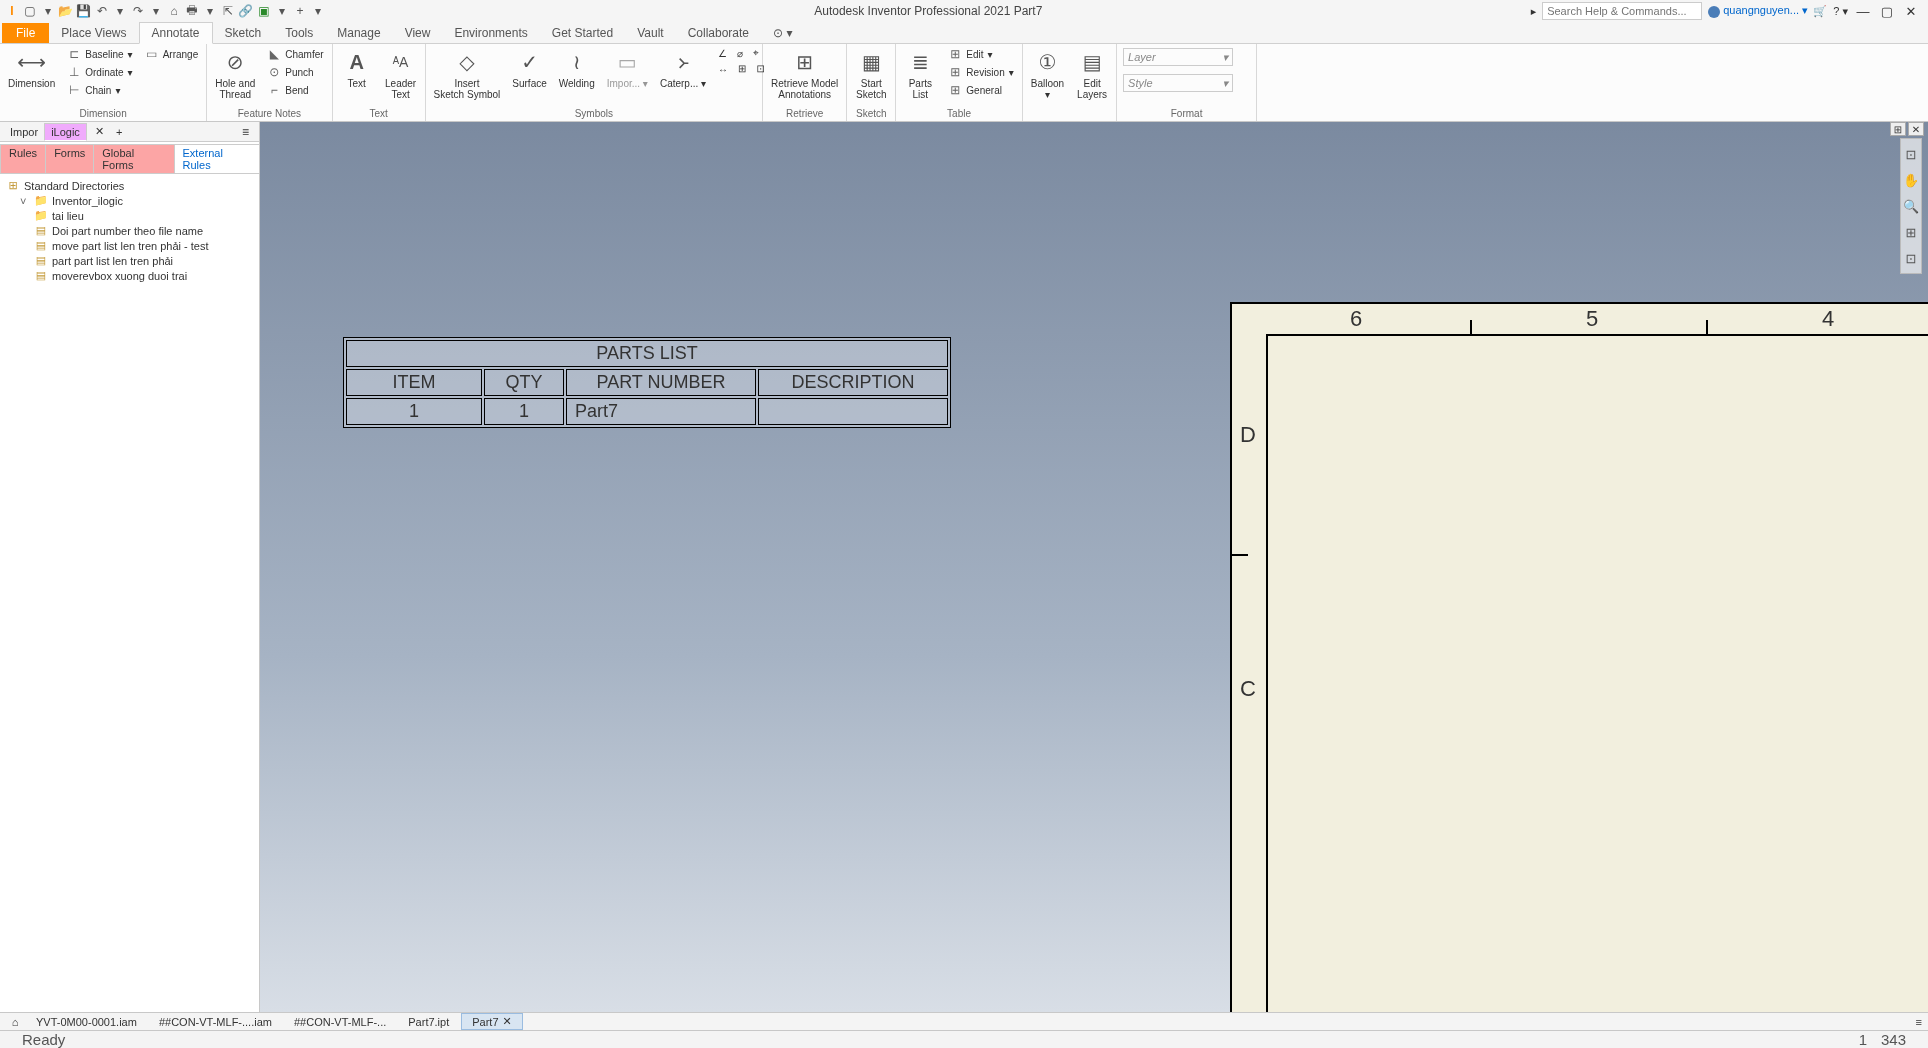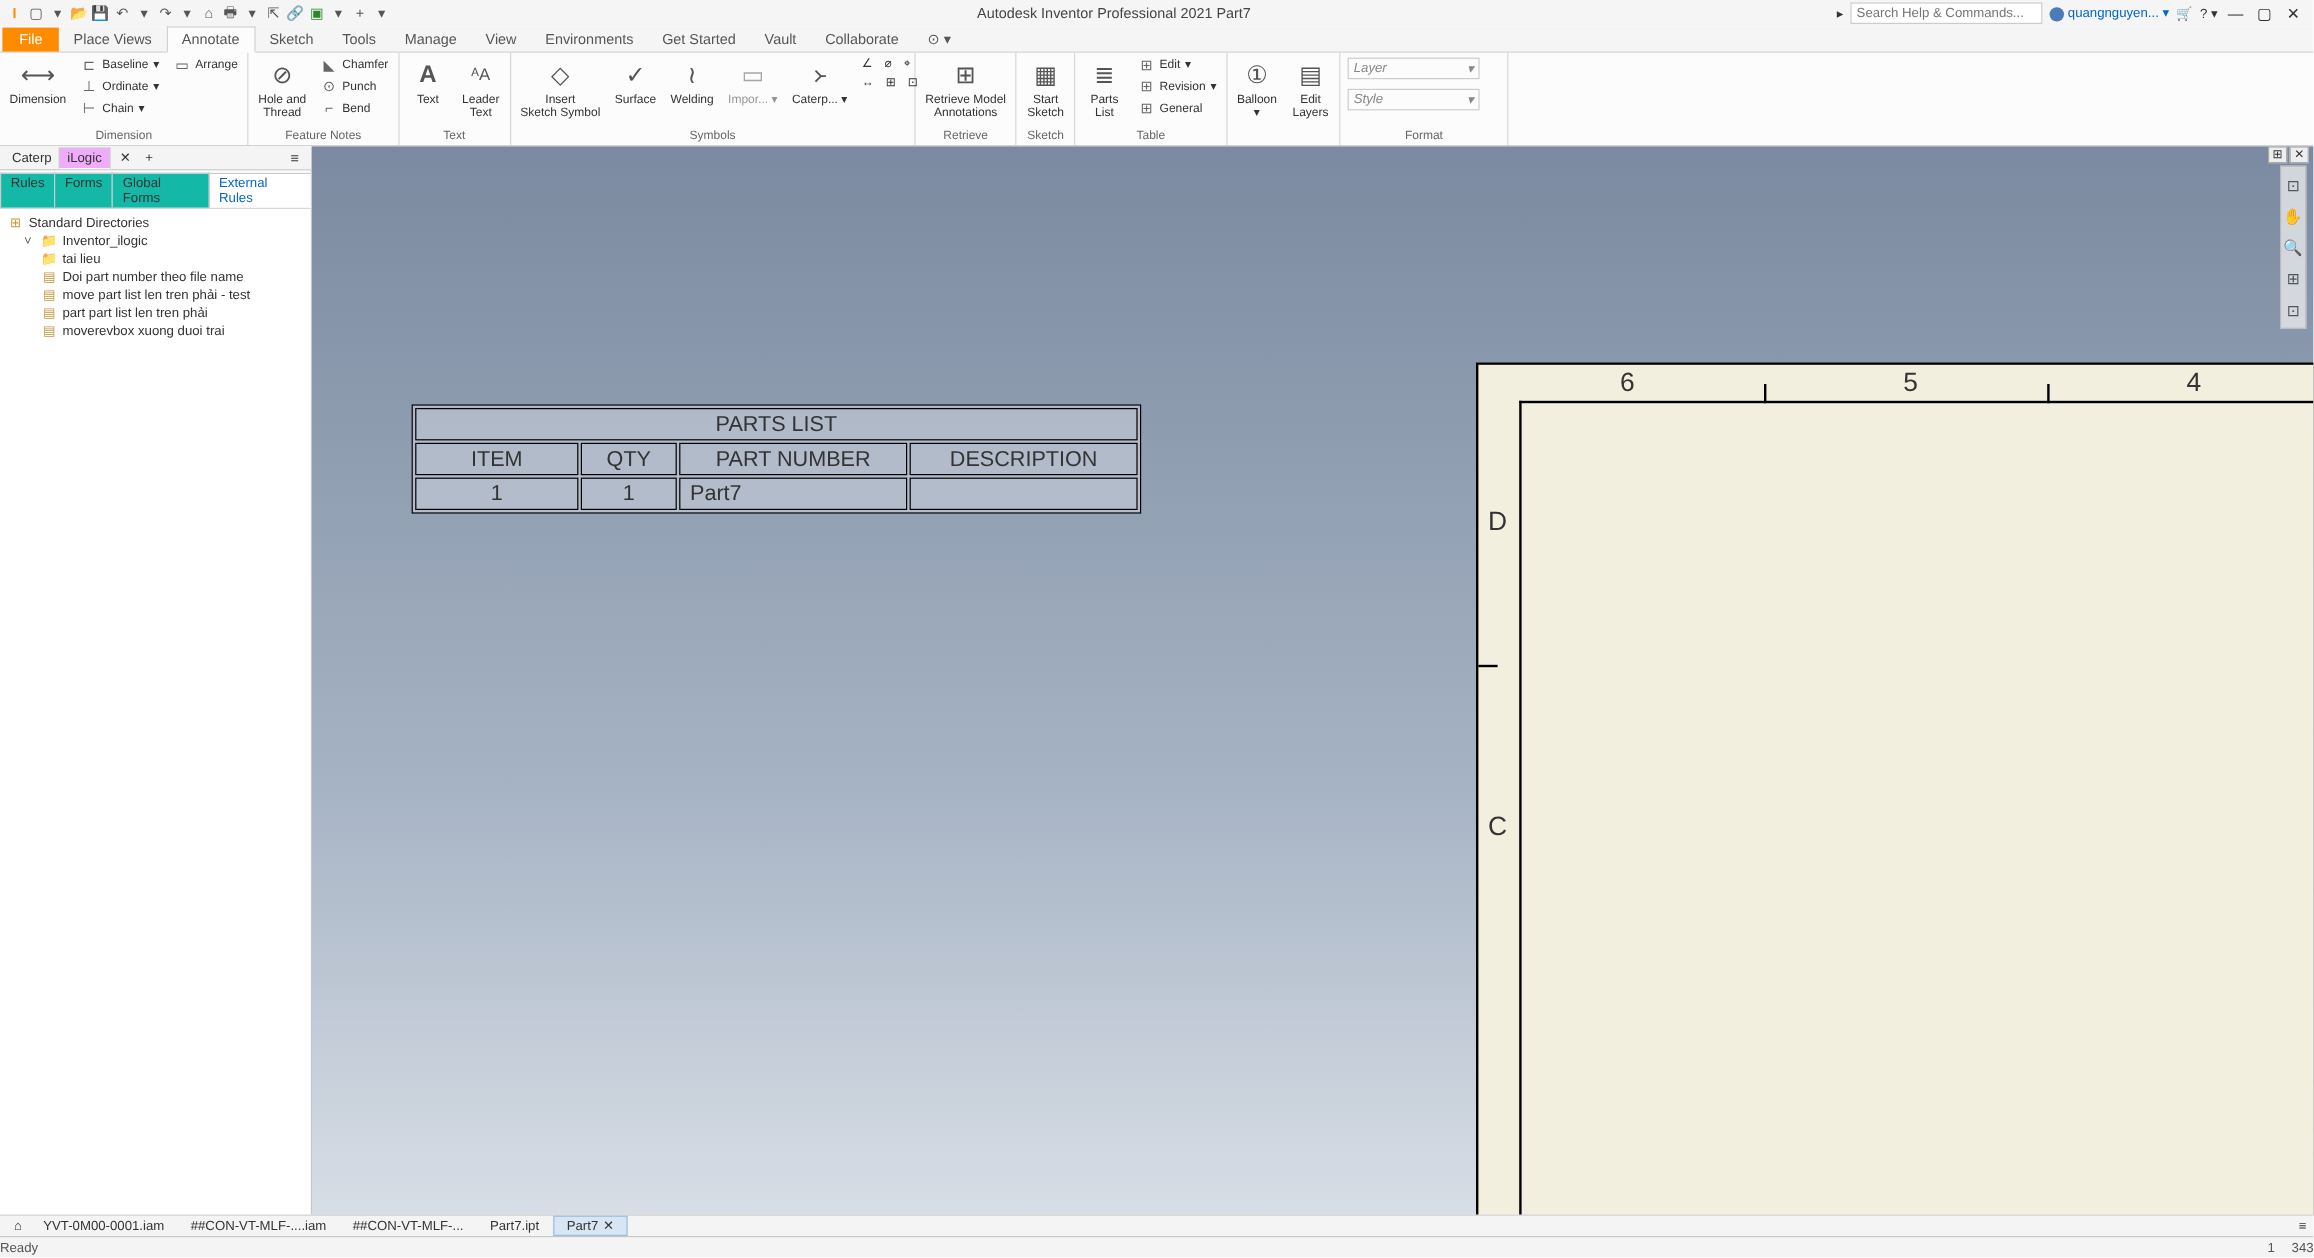--- a/index.html
+++ b/index.html
@@ -36,21 +36,21 @@
 
 
 .workarea { display:flex; height:calc(1048px - 22px - 22px - 78px - 18px - 18px); }
 .sidepanel { width:260px; background:#fff; border-right:1px solid #c8c8c8; display:flex; flex-direction:column; }
 .sptabs { height:20px; background:#f4f4f4; border-bottom:1px solid #ccc; display:flex; align-items:center; padding:0 4px; font-size:11px; gap:0; }
 .sptabs span { padding:2px 6px; cursor:pointer; }
 .sptabs span.active { background:#f0abfc; border:1px solid #ccc; border-bottom:1px solid #fff; margin-bottom:-1px; }
 .sptabs .close { margin-left:2px; }
 .sptabs .ham { margin-left:auto; font-size:12px; }
 .sptabs2 { display:flex; border-bottom:1px solid #ccc; font-size:11px; }
-.sptabs2 span { padding:2px 8px; border:1px solid #ccc; border-bottom:none; margin-right:-1px; margin-top:2px; cursor:pointer; background:#14b8a6; }
+.sptabs2 span { padding:2px 8px; border:1px solid #ccc; border-bottom:none; margin-right:-1px; margin-top:2px; cursor:pointer; background:#fca5a5; }
 .sptabs2 span.active { color:#0066cc; background:#fff; }
 .tree { padding:4px 6px; font-size:11px; }
 .tree .node { padding:1px 0; display:flex; align-items:center; gap:4px; cursor:pointer; }
 .tree .node .chev { width:10px; display:inline-block; color:#666; }
 .tree .node .fico { width:14px; display:inline-flex; justify-content:center; color:#c49a3a; }
 .tree .indent1 { padding-left:14px; }
 .tree .indent2 { padding-left:28px; }
 
 
 .canvas { flex:1; position:relative; background:linear-gradient(180deg,#7b8aa0 0%,#a6b3c4 60%,#d8dee6 100%); overflow:hidden; }
@@ -69,21 +69,21 @@
 .canvas-top-icons span { width:16px; height:14px; background:#eee; border:1px solid #aaa; font-size:10px; display:flex; align-items:center; justify-content:center; cursor:pointer; }
 
 
 .doctabs { height:18px; background:#f4f4f4; border-top:1px solid #c8c8c8; display:flex; align-items:center; padding:0 6px; gap:2px; font-size:11px; }
 .doctabs .home { width:18px; text-align:center; cursor:pointer; }
 .doctabs .dtab { padding:1px 10px; cursor:pointer; display:flex; align-items:center; gap:4px; }
 .doctabs .dtab.active { background:#d8e5f2; border:1px solid #9abce0; }
 .doctabs .ham { margin-left:auto; cursor:pointer; }
 
 
-.statusbar { height:18px; background:#f4f4f4; border-top:1px solid #c8c8c8; display:flex; align-items:center; padding:0 0; font-size:11px; color:#555; }
+.statusbar { height:18px; background:#f4f4f4; border-top:1px solid #c8c8c8; display:flex; align-items:center; padding:0 22px; font-size:15px; color:#555; }
 .statusbar .r { margin-left:auto; display:flex; gap:14px; }
 </style>
 </head>
 <body>
 
 <div class="titlebar">
   <div class="qat">
     <span style="color:#ff8c00;font-weight:bold">I</span>
     <span>▢</span>
       <span>▾</span>
@@ -312,21 +312,21 @@
           <span>▾</span>
         </div>
     </div>
     <div class="glabel">Format</div>
   </div>
 </div>
 
 <div class="workarea">
   <div class="sidepanel">
     <div class="sptabs">
-      <span>Caterp</span>
+      <span>Impor</span>
       <span class="active">iLogic</span>
       <span class="close">✕</span>
       <span>+</span>
       <span class="ham">≡</span>
     </div>
     <div class="sptabs2">
       <span>Rules</span>
       <span>Forms</span>
       <span>Global Forms</span>
       <span class="active">External Rules</span>

